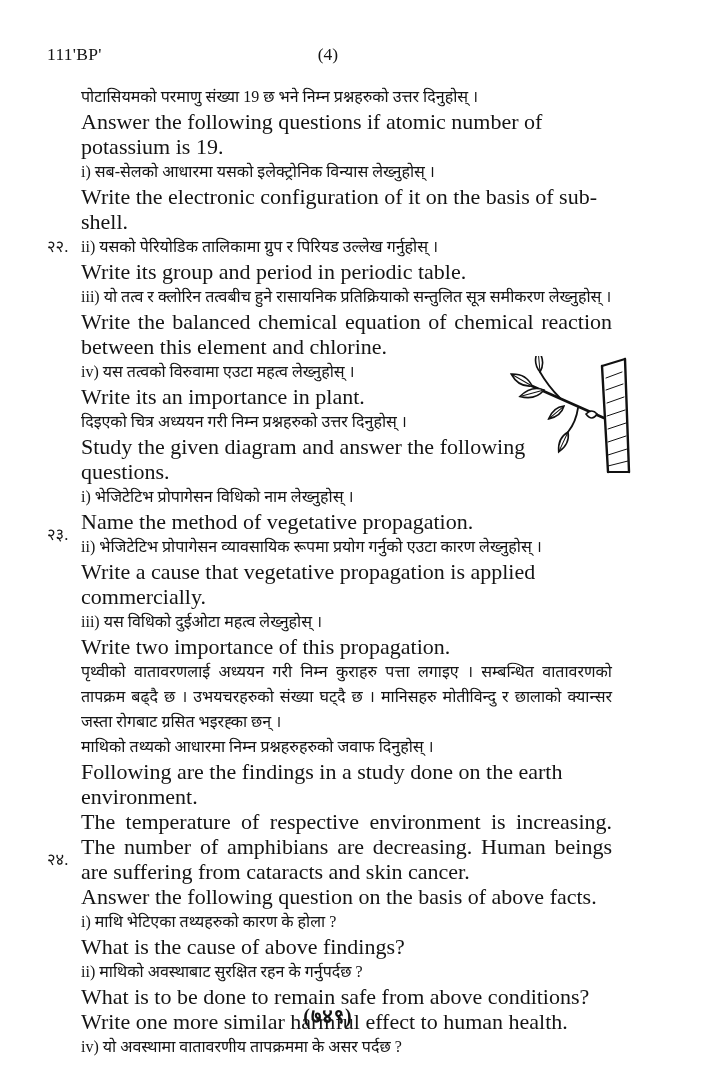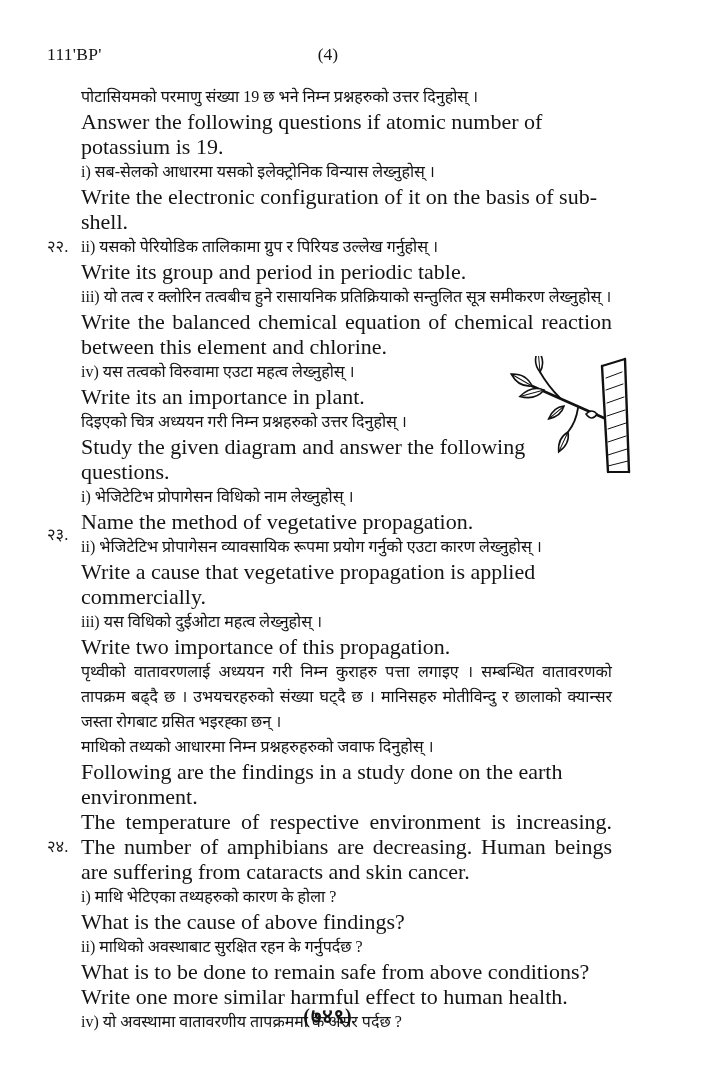--- a/index.html
+++ b/index.html
@@ -77,20 +77,21 @@
           <div class="q-line">Write two importance of this propagation.</div>
         </div>
       </div>
       <div class="question">
         <div class="q-num">२४.</div>
         <div class="q-body">
           <div class="q-line ne justify">पृथ्वीको वातावरणलाई अध्ययन गरी निम्न कुराहरु पत्ता लगाइए । सम्बन्धित वातावरणको तापक्रम बढ्दै छ । उभयचरहरुको संख्या घट्दै छ । मानिसहरु मोतीविन्दु र छालाको क्यान्सर जस्ता रोगबाट ग्रसित भइरह्का छन् ।</div>
           <div class="q-line ne">माथिको तथ्यको आधारमा निम्न प्रश्नहरुहरुको जवाफ दिनुहोस् ।</div>
           <div class="q-line">Following are the findings in a study done on the earth environment.</div>
           <div class="q-line justify">The temperature of respective environment is increasing. The number of amphibians are decreasing. Human beings are suffering from cataracts and skin cancer.</div>
+          <div class="q-line">Answer the following question on the basis of above facts.</div>
           <div class="q-line ne">i) माथि भेटिएका तथ्यहरुको कारण के होला ?</div>
           <div class="q-line">What is the cause of above findings?</div>
           <div class="q-line ne">ii) माथिको अवस्थाबाट सुरक्षित रहन के गर्नुपर्दछ ?</div>
           <div class="q-line">What is to be done to remain safe from above conditions?</div>
           <div class="q-line">Write one more similar harmful effect to human health.</div>
           <div class="q-line ne">iv) यो अवस्थामा वातावरणीय तापक्रममा के असर पर्दछ ?</div>
         </div>
       </div>
     </div>
 

